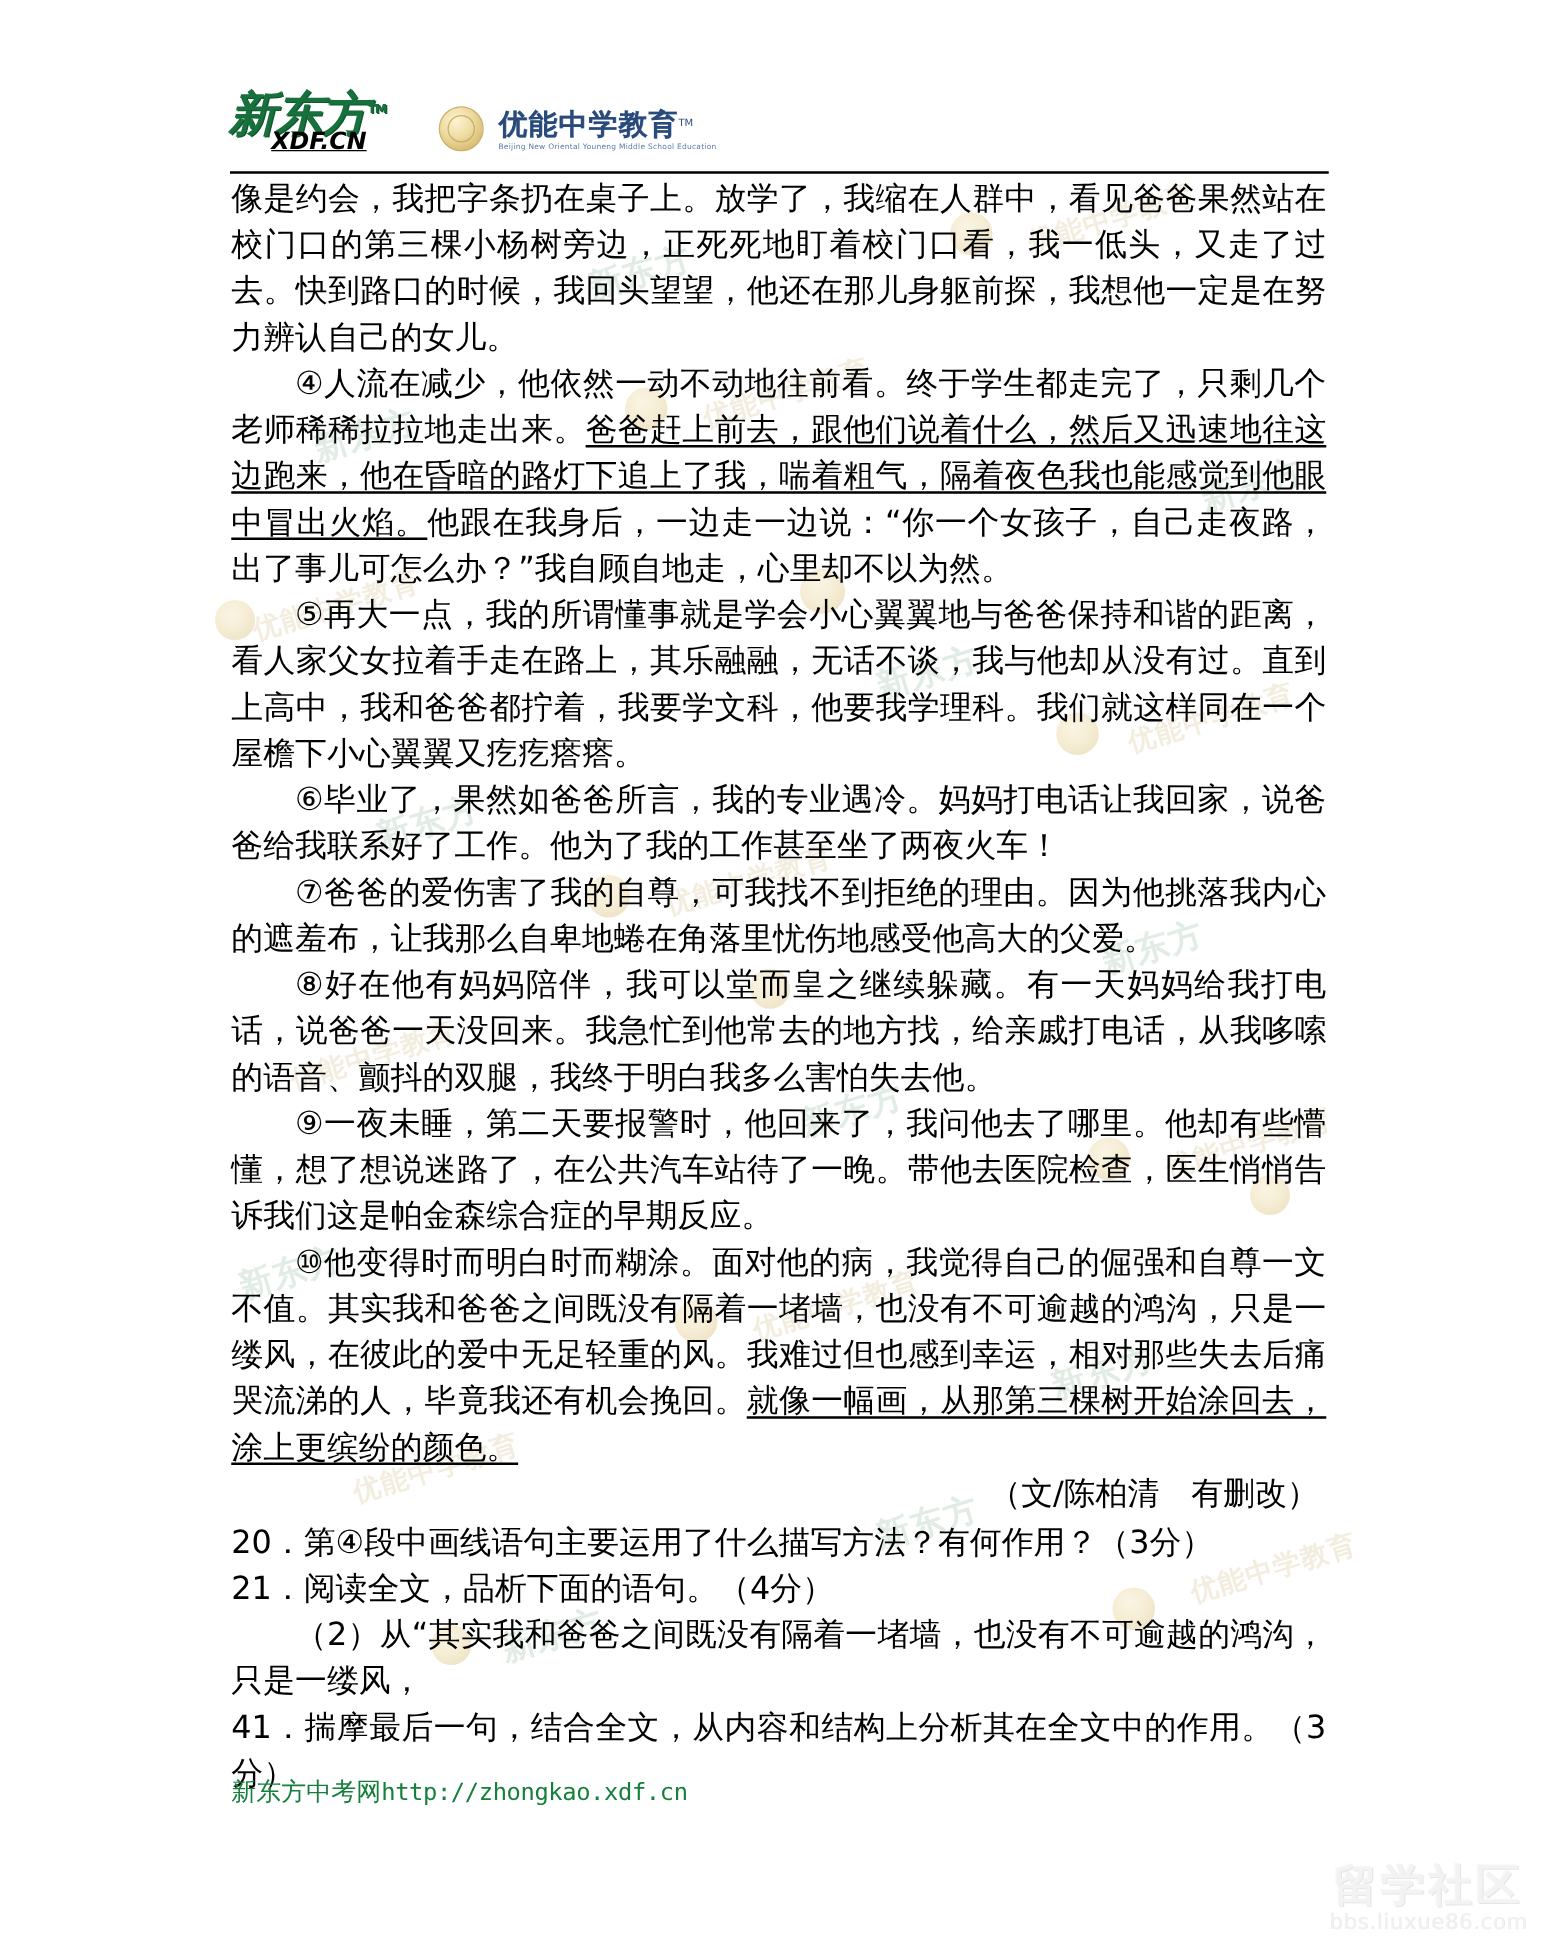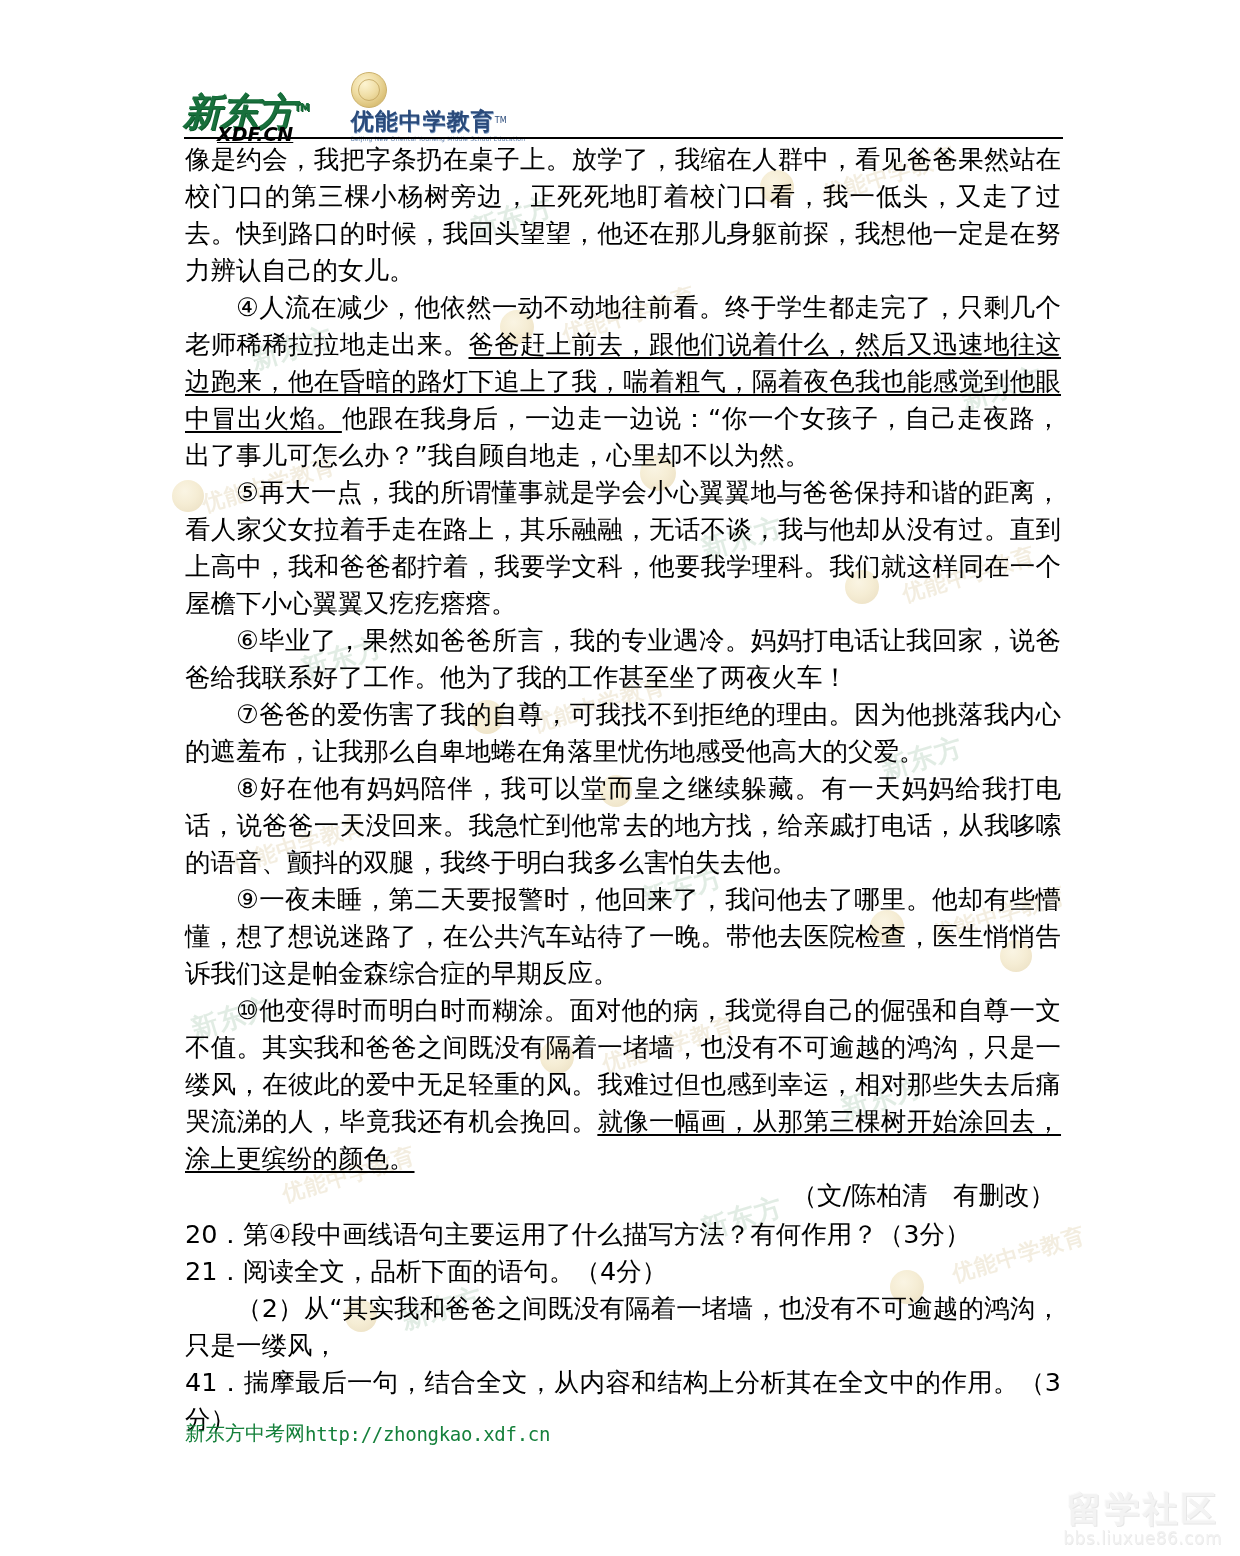--- a/index.html
+++ b/index.html
@@ -84,24 +84,23 @@
     font-weight: bold;
     color: #000000;
     letter-spacing: 0px;
     font-style: italic;
     margin-top: -6px;
     margin-left: 34px;
     text-decoration: underline;
   }
   .logo-unext {
     display: flex;
-    align-items: flex-start;
-    gap: 2px;
+    align-items: flex-end;
+    gap: 12px;
     padding-bottom: 2px;
-    flex-direction: column;
   }
   .unext-emblem {
     width: 34px;
     height: 34px;
     border-radius: 50%;
     background: radial-gradient(circle at 38% 32%, #fdf4d2 0%, #efdda4 40%, #dcc279 72%, #c9ac63 100%);
     border: 1px solid #cbb06a;
     position: relative;
   }
   .unext-emblem::after {

